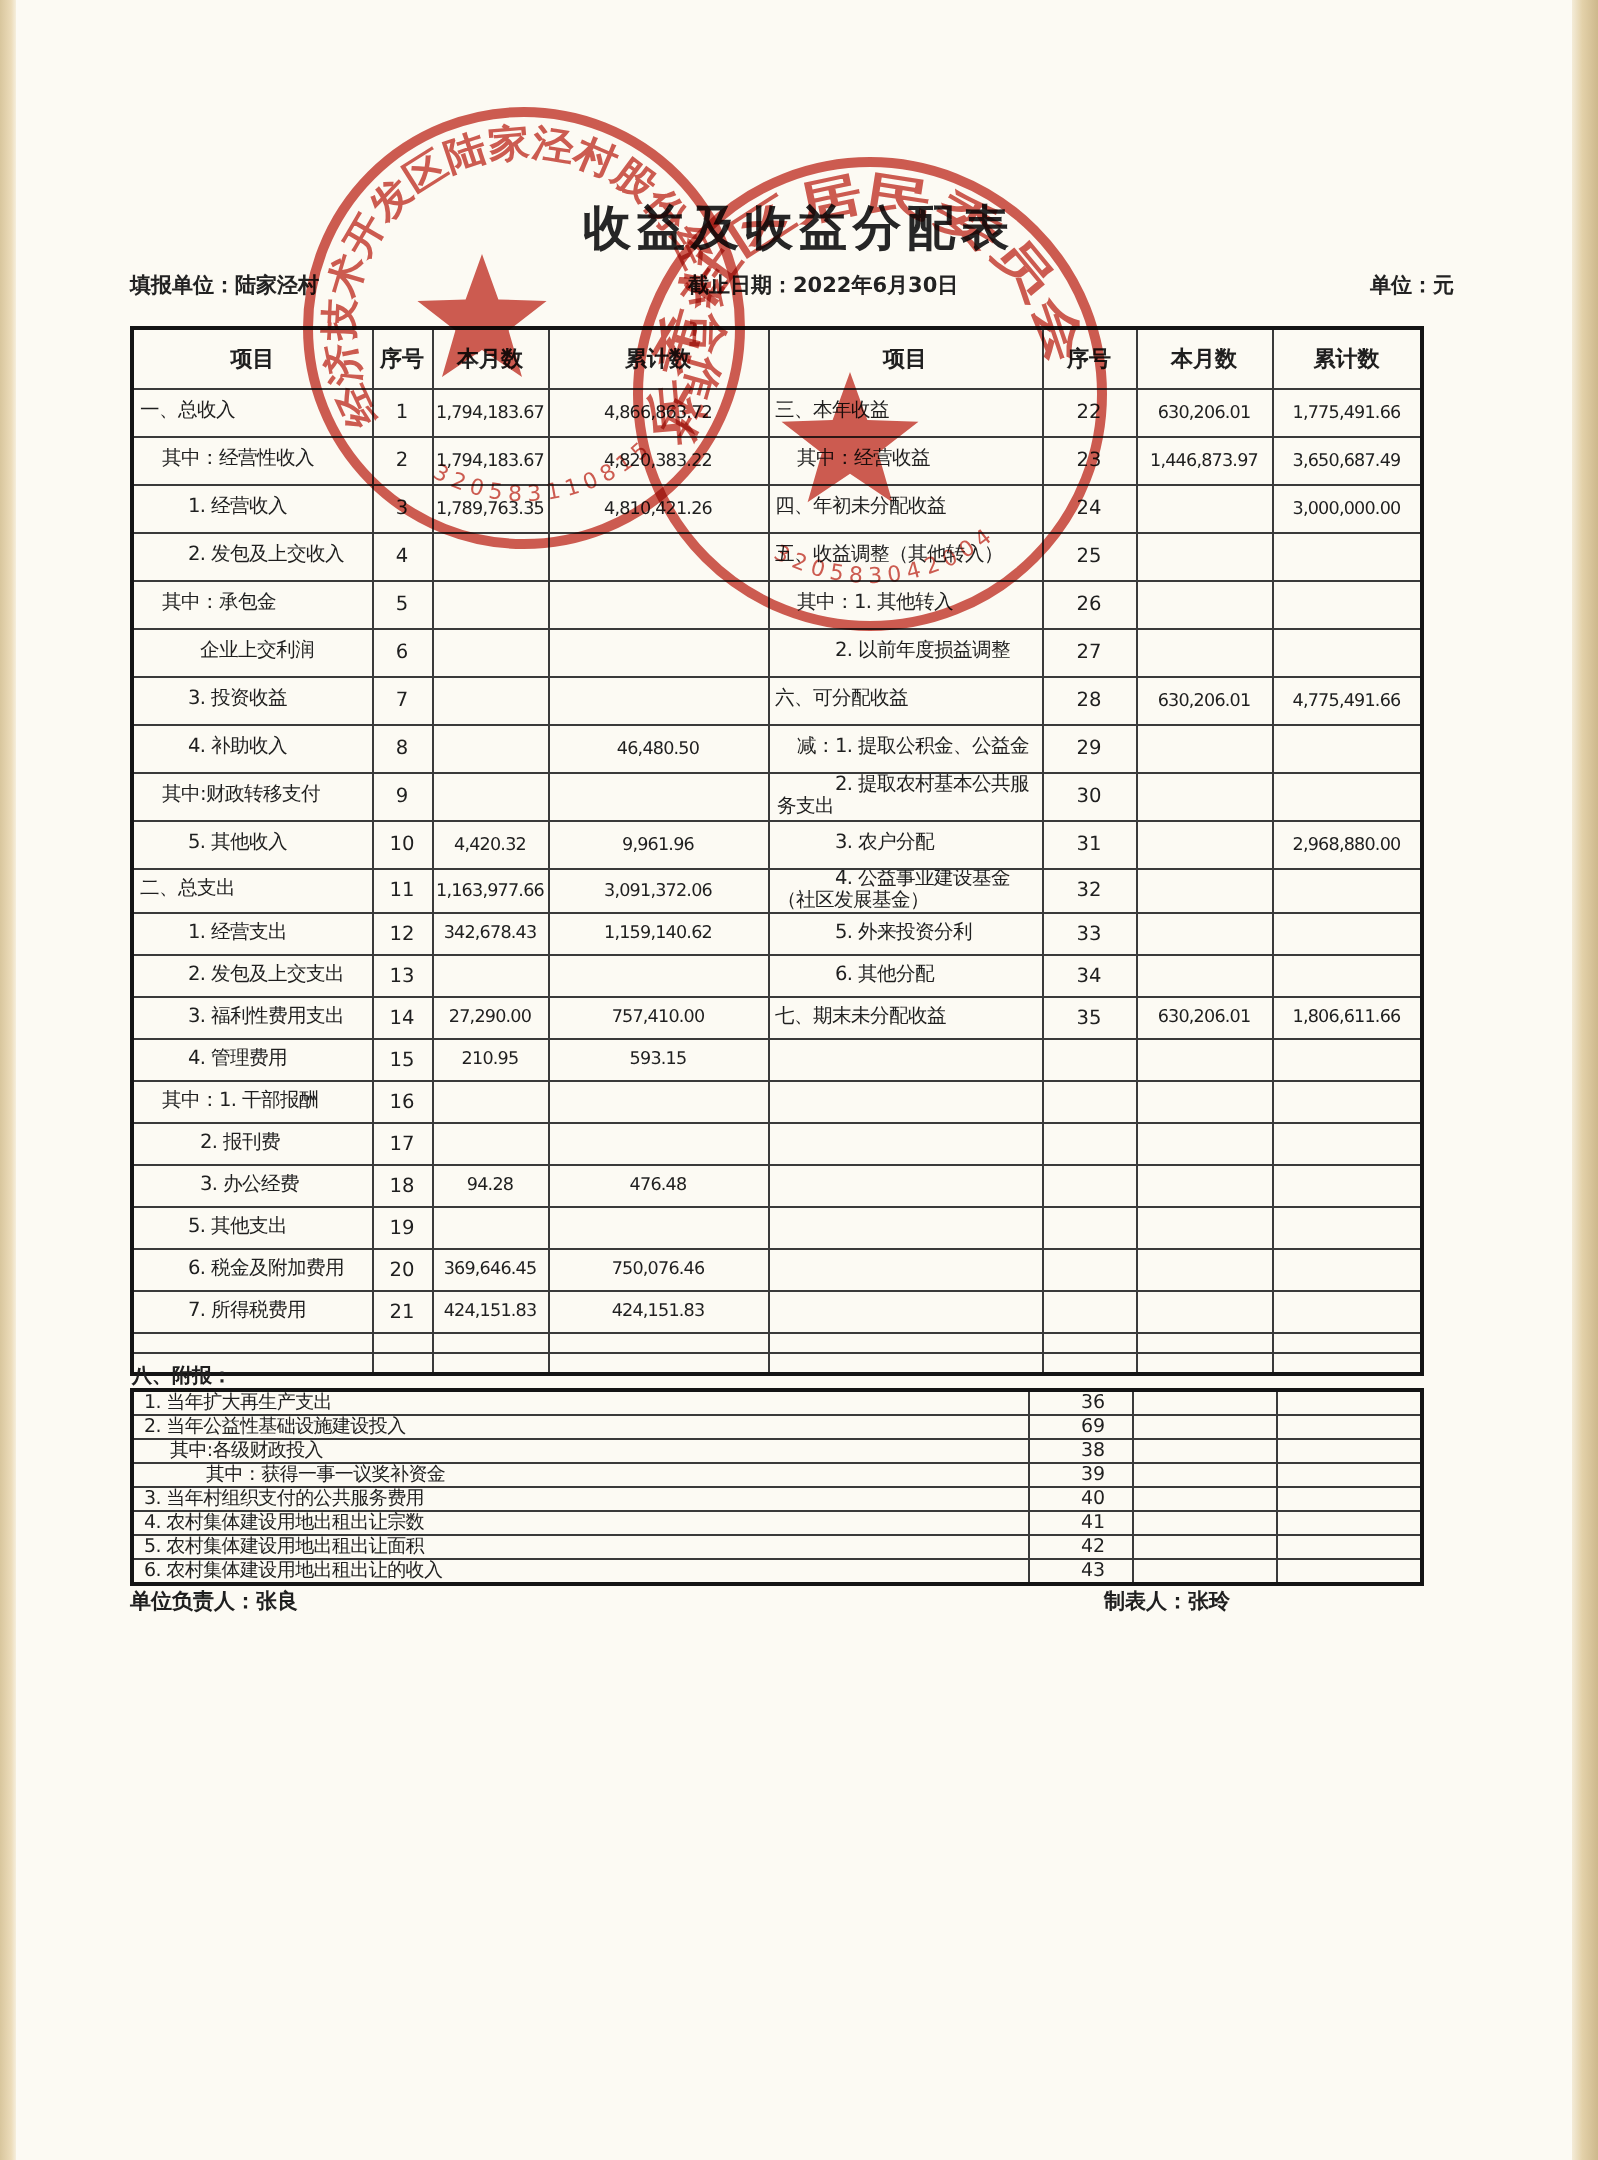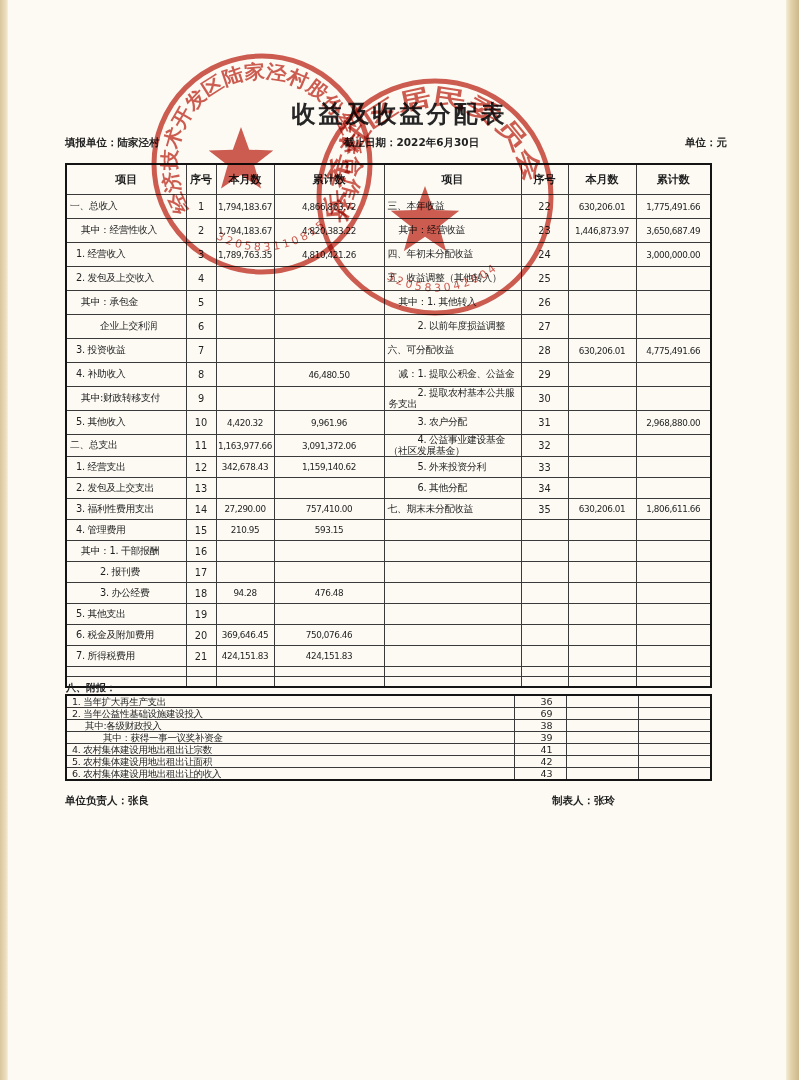--- a/index.html
+++ b/index.html
@@ -23,21 +23,21 @@
   .main-table{position:absolute;top:163px;left:65px;}
   table{border-collapse:collapse;table-layout:fixed;width:645px;background:transparent;}
   table.t-main, table.t-apx{border:2px solid #141414;}
   th,td{border:1px solid #3a3a3a;overflow:hidden;padding:0 1px;vertical-align:middle;}
   th{height:29px;font-size:11px;font-weight:bold;text-align:center;}
   .t-main tbody tr{height:24px;}
   .t-main tbody tr:nth-child(n+11){height:21px;}
   .t-main tbody tr:nth-child(n+22){height:10px;}
   .lbl{font-size:9.8px;letter-spacing:-0.3px;text-align:left;line-height:1.08;}
   .ind0{padding-left:3px;}
-  .ind1{padding-left:9px;}
+  .ind1{padding-left:27px;}
   .ind2{padding-left:14px;}
   .ind3{padding-left:4px;text-indent:29px;}
   .seq{font-size:9.8px;text-align:center;}
   .num{font-size:8.8px;letter-spacing:-0.4px;text-align:center;white-space:nowrap;}
 
   .apx-title{position:absolute;top:681px;left:66px;font-size:10px;font-weight:600;}
   .apx-table{position:absolute;top:694px;left:65px;}
   .t-apx tbody tr{height:11px;}
   .albl{font-size:9.5px;letter-spacing:-0.3px;text-align:left;line-height:1;}
   .aind0{padding-left:5px;margin-left:36px;}
@@ -356,20 +356,26 @@
             <td class="seq"></td>
             <td class="seq"></td>
           </tr>
           <tr>
             <td class="albl aind2">其中：获得一事一议奖补资金</td>
             <td class="seq">39</td>
             <td class="seq"></td>
             <td class="seq"></td>
           </tr>
           <tr>
+            <td class="albl aind0">3. 当年村组织支付的公共服务费用</td>
+            <td class="seq">40</td>
+            <td class="seq"></td>
+            <td class="seq"></td>
+          </tr>
+          <tr>
             <td class="albl aind0">4. 农村集体建设用地出租出让宗数</td>
             <td class="seq">41</td>
             <td class="seq"></td>
             <td class="seq"></td>
           </tr>
           <tr>
             <td class="albl aind0">5. 农村集体建设用地出租出让面积</td>
             <td class="seq">42</td>
             <td class="seq"></td>
             <td class="seq"></td>

